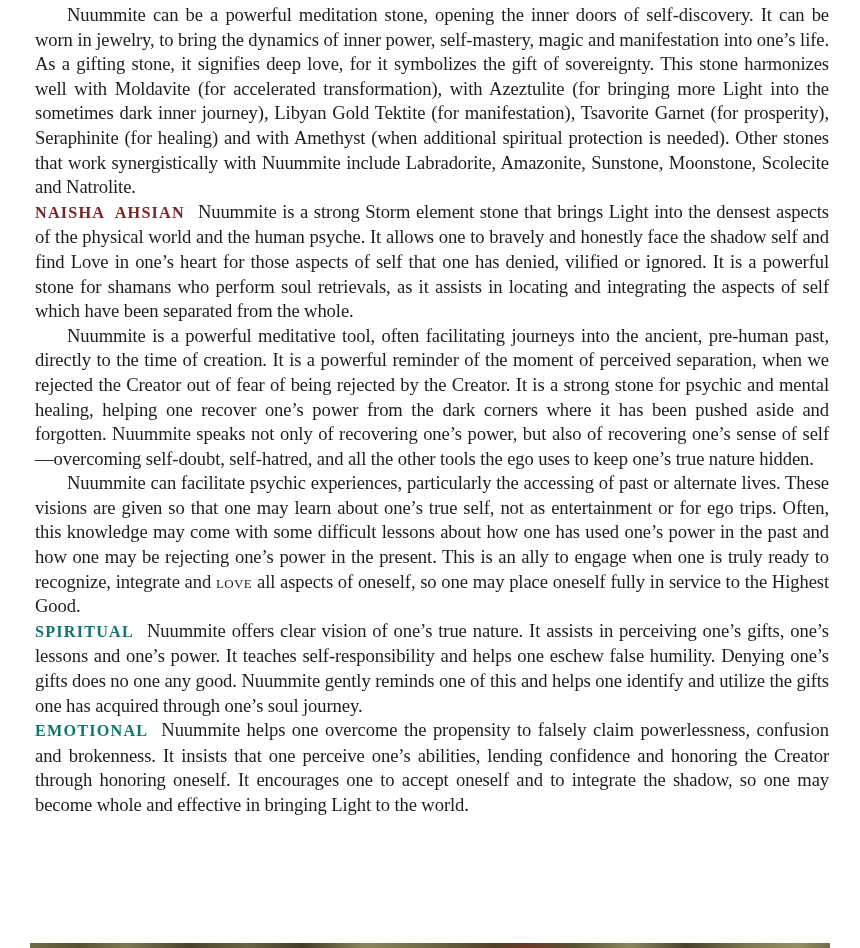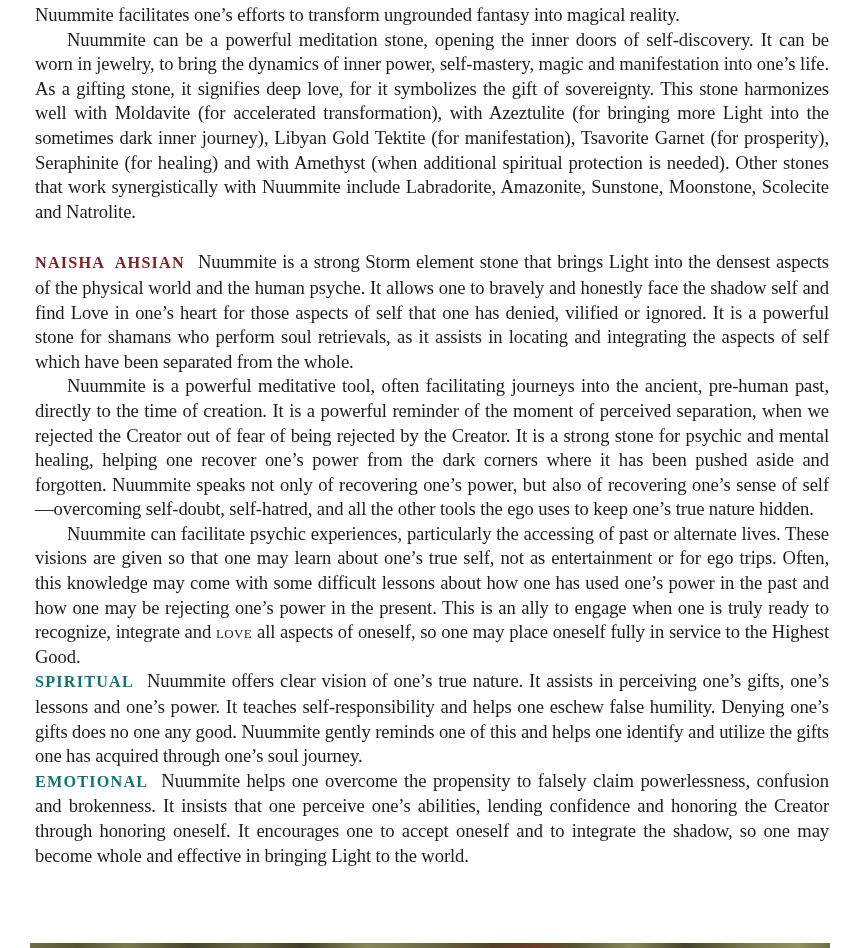--- a/index.html
+++ b/index.html
@@ -25,21 +25,20 @@
     hyphens: auto;
     -webkit-hyphens: auto;
   }
   .para {
     margin: 0;
   }
   .indent {
     text-indent: 32px;
   }
   .section-gap {
-    margin-top: 26px;
   }
   .run-label {
     font-weight: bold;
     font-size: 16.2px;
     letter-spacing: 1.2px;
     word-spacing: 5px;
     padding-right: 13px;
     text-indent: 0;
   }
   .label-naisha { color: #7d2226; }
@@ -59,21 +58,20 @@
       #3f3d26 34%, #8a885a 42%, #6b6942 50%, #524026 58%, #6e3b28 63%,
       #55532f 68%, #8a885a 75%, #45432a 82%, #7c7a4e 90%, #93915f 96%,
       #6f6d45 100%);
   }
 </style>
 </head>
 <body>
 
 <div class="page">
 
-  <p class="para">Nuummite facilitates one’s efforts to transform ungrounded fantasy into magical reality.</p>
 
   <p class="para indent">Nuummite can be a powerful meditation stone, opening the inner doors of self-discovery. It can be worn in jewelry, to bring the dynamics of inner power, self-mastery, magic and manifestation into one’s life. As a gifting stone, it signifies deep love, for it symbolizes the gift of sovereignty. This stone harmonizes well with Moldavite (for accelerated transformation), with Azeztulite (for bringing more Light into the sometimes dark inner journey), Libyan Gold Tektite (for manifestation), Tsavorite Garnet (for prosperity), Seraphinite (for healing) and with Amethyst (when additional spiritual protection is needed). Other stones that work synergistically with Nuummite include Labradorite, Amazonite, Sunstone, Moonstone, Scolecite and Natrolite.</p>
 
   <p class="para section-gap"><span class="run-label label-naisha">NAISHA AHSIAN</span><span>Nuummite is a strong Storm element stone that brings Light into the densest aspects of the physical world and the human psyche. It allows one to bravely and honestly face the shadow self and find Love in one’s heart for those aspects of self that one has denied, vilified or ignored. It is a powerful stone for shamans who perform soul retrievals, as it assists in locating and integrating the aspects of self which have been separated from the whole.</span></p>
 
   <p class="para indent">Nuummite is a powerful meditative tool, often facilitating journeys into the ancient, pre-human past, directly to the time of creation. It is a powerful reminder of the moment of perceived separation, when we rejected the Creator out of fear of being rejected by the Creator. It is a strong stone for psychic and mental healing, helping one recover one’s power from the dark corners where it has been pushed aside and forgotten. Nuummite speaks not only of recovering one’s power, but also of recovering one’s sense of self—overcoming self-doubt, self-hatred, and all the other tools the ego uses to keep one’s true nature hidden.</p>
 
   <p class="para indent"><span>Nuummite can facilitate psychic experiences, particularly the accessing of past or alternate lives. These visions are given so that one may learn about one’s true self, not as entertainment or for ego trips. Often, this knowledge may come with some difficult lessons about how one has used one’s power in the past and how one may be rejecting one’s power in the present. This is an ally to engage when one is truly ready to recognize, integrate and </span><span class="smallcaps">love</span><span> all aspects of oneself, so one may place oneself fully in service to the Highest Good.</span></p>
 
   <p class="para"><span class="run-label label-category">SPIRITUAL</span><span>Nuummite offers clear vision of one’s true nature. It assists in perceiving one’s gifts, one’s lessons and one’s power. It teaches self-responsibility and helps one eschew false humility. Denying one’s gifts does no one any good. Nuummite gently reminds one of this and helps one identify and utilize the gifts one has acquired through one’s soul journey.</span></p>

